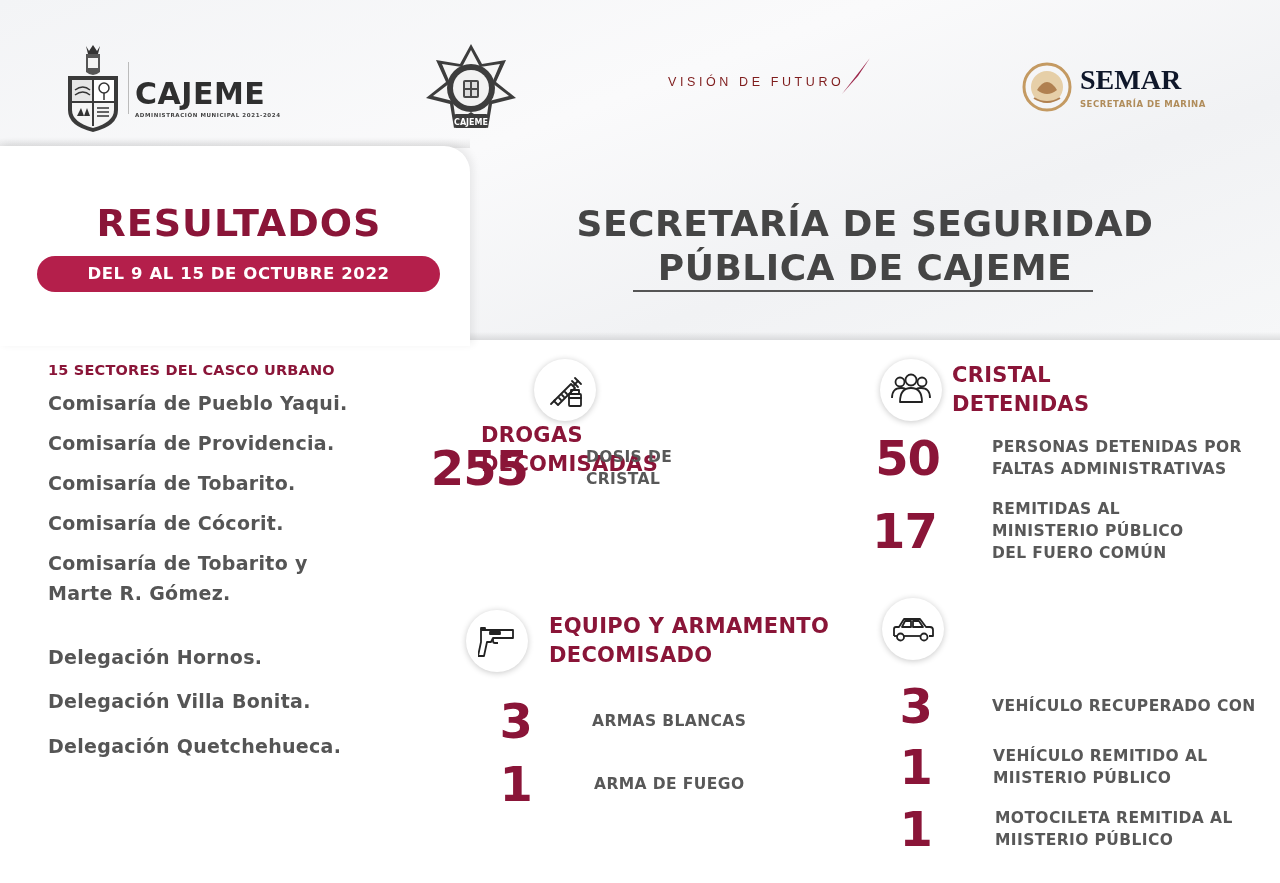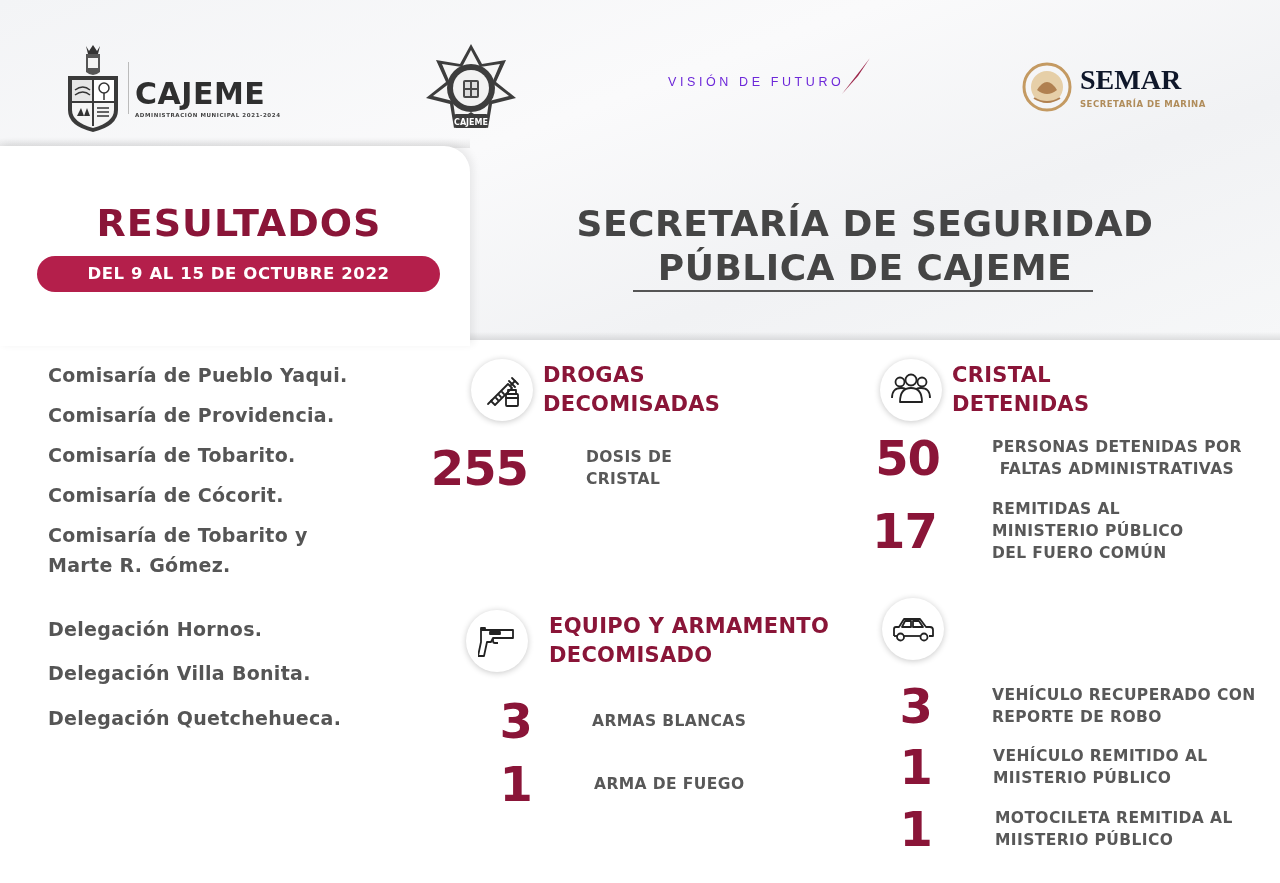--- a/index.html
+++ b/index.html
@@ -30,21 +30,21 @@
     .logo-cajeme { left: 64px; top: 42px; }
     .logo-cajeme .shield { width: 58px; height: 92px; }
     .logo-cajeme .divider { width: 1px; height: 52px; background: #bbb; margin: 0 6px 0 6px; align-self: center; }
     .logo-cajeme .txt { display: flex; flex-direction: column; margin-top: 20px; }
     .logo-cajeme .name { font-family: "DejaVu Sans", sans-serif; font-weight: 900; font-size: 30px; color: #2f2f2f; letter-spacing: 0.5px; line-height: 30px; font-weight: bold; }
     .logo-cajeme .sub { font-size: 5.5px; color: #444; letter-spacing: 0.6px; font-weight: bold; margin-top: 3px; }
 
     .logo-badge { left: 424px; top: 42px; width: 94px; height: 92px; }
 
     .logo-vision { left: 668px; top: 68px; }
-    .logo-vision .txt { font-size: 12.5px; letter-spacing: 3.6px; color: #6d28d9; font-family: "Liberation Sans", sans-serif; }
+    .logo-vision .txt { font-size: 12.5px; letter-spacing: 3.6px; color: #7f1d1d; font-family: "Liberation Sans", sans-serif; }
     .logo-vision svg { margin-left: -6px; margin-top: -12px; }
 
     .logo-semar { left: 1022px; top: 62px; }
     .logo-semar .seal { width: 50px; height: 50px; }
     .logo-semar .txt { margin-left: 8px; display: flex; flex-direction: column; }
     .logo-semar .name { font-family: Liberation Serif, serif; font-weight: bold; font-size: 28px; color: #0f172a; line-height: 30px; }
     .logo-semar .sub { font-size: 8.5px; color: #b08c5a; font-weight: bold; letter-spacing: 0.5px; margin-top: 4px; }
 
     
     .results-title {
@@ -153,32 +153,33 @@
 <div class="results-title">RESULTADOS</div>
 <div class="date-pill">DEL 9 AL 15 DE OCTUBRE 2022</div>
 
 <div class="dept-title">
   <div>SECRETARÍA DE SEGURIDAD</div>
   <div>PÚBLICA DE CAJEME</div>
 </div>
 <div class="dept-underline"></div>
 
 <div class="sectors">
+  <div class="heading">15 SECTORES DEL CASCO URBANO</div>
   <div class="item" style="margin-bottom:14px">Comisaría de Pueblo Yaqui.</div>
   <div class="item" style="margin-bottom:14px">Comisaría de Providencia.</div>
   <div class="item" style="margin-bottom:14px">Comisaría de Tobarito.</div>
   <div class="item" style="margin-bottom:14px">Comisaría de Cócorit.</div>
   <div class="item" style="margin-bottom:4px">Comisaría de Tobarito y</div>
   <div class="item" style="margin-bottom:38px">Marte R. Gómez.</div>
   <div class="item" style="margin-bottom:18px">Delegación Hornos.</div>
   <div class="item" style="margin-bottom:19px">Delegación Villa Bonita.</div>
   <div class="item">Delegación Quetchehueca.</div>
 </div>
 
-<div class="section-head" style="left:471px; top:359px;">
+<div class="section-head" style="left:471px; top:359px;flex-direction:column;">
   <div class="icon-circle">
     <svg width="40" height="40" viewBox="0 0 40 40" fill="none" stroke="#222" stroke-width="1.8" stroke-linecap="round" stroke-linejoin="round">
       <path d="M6 34 L10 30"></path>
       <path d="M9 31 L26 14 L30 18 L13 35 Z"></path>
       <path d="M27 11 L33 17"></path>
       <path d="M30 8 L36 14"></path>
       <path d="M33 11 L29 15"></path>
       <path d="M14 28 l2 2 M17 25 l2 2 M20 22 l2 2"></path>
       <rect x="24" y="24" width="12" height="12" rx="1"></rect>
       <rect x="26" y="20" width="8" height="4"></rect>
@@ -209,21 +210,21 @@
       <path d="M10 30 q0 -14 11 -14 q11 0 11 14 z"></path>
     </svg>
   </div>
   <div class="section-title">
     <div>CRISTAL</div>
     <div>DETENIDAS</div>
   </div>
 </div>
 <div class="stat" style="left:872px; top:434px;">
   <span class="num" style="width:68px;">50</span>
-  <span class="lbl" style="margin-left:12px;text-align:center;">
+  <span class="lbl" style="margin-left:12px;">
     <div>PERSONAS DETENIDAS POR</div>
     <div>FALTAS ADMINISTRATIVAS</div>
   </span>
 </div>
 <div class="stat" style="left:872px; top:498px;">
   <span class="num" style="width:64px;">17</span>
   <span class="lbl" style="margin-left:16px;">
     <div>REMITIDAS AL</div>
     <div>MINISTERIO PÚBLICO</div>
     <div>DEL FUERO COMÚN</div>
@@ -262,21 +263,20 @@
       <circle cx="9.5" cy="23" r="3.5"></circle>
       <circle cx="33" cy="23" r="3.5"></circle>
       <path d="M14 7 l-3 6 h9 v-6z M22 7 v6 h10 l-4 -6z"></path>
     </svg>
   </div>
 </div>
 <div class="stat" style="left:890px; top:682px;">
   <span class="num" style="width:42px;">3</span>
   <span class="lbl" style="margin-left:20px;">
     <div>VEHÍCULO RECUPERADO CON</div>
-    <div>REPORTE DE ROBO</div>
   </span>
 </div>
 <div class="stat" style="left:890px; top:743px;">
   <span class="num" style="width:42px;">1</span>
   <span class="lbl" style="margin-left:21px;">
     <div>VEHÍCULO REMITIDO AL</div>
     <div>MIISTERIO PÚBLICO</div>
   </span>
 </div>
 <div class="stat" style="left:890px; top:805px;">

